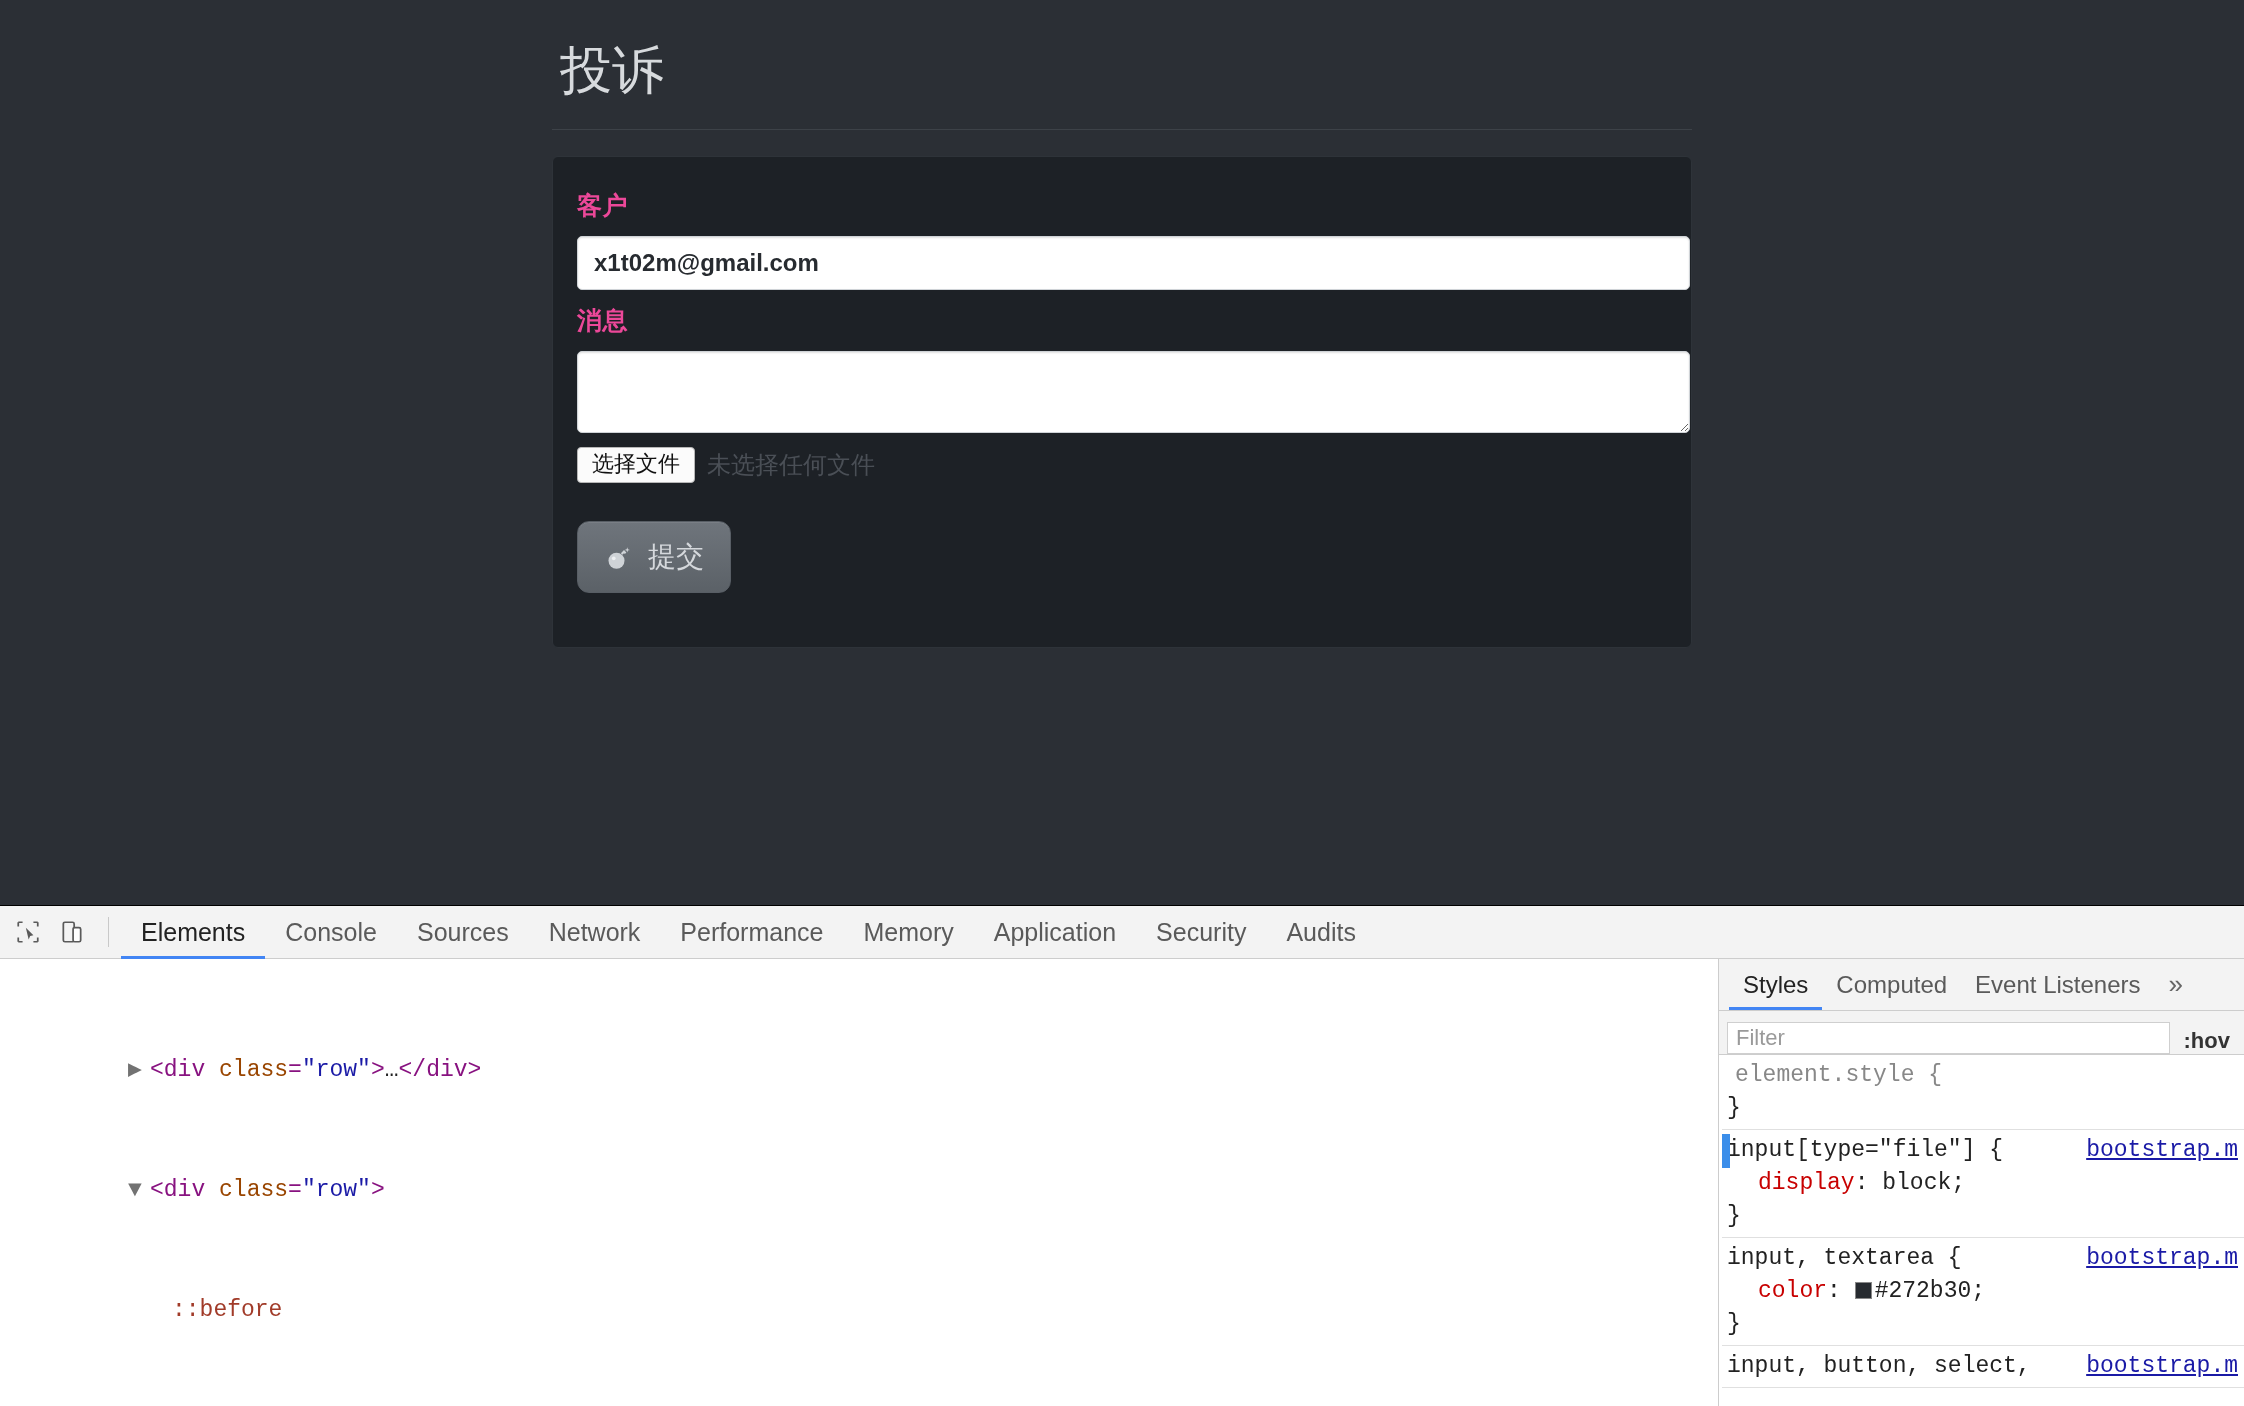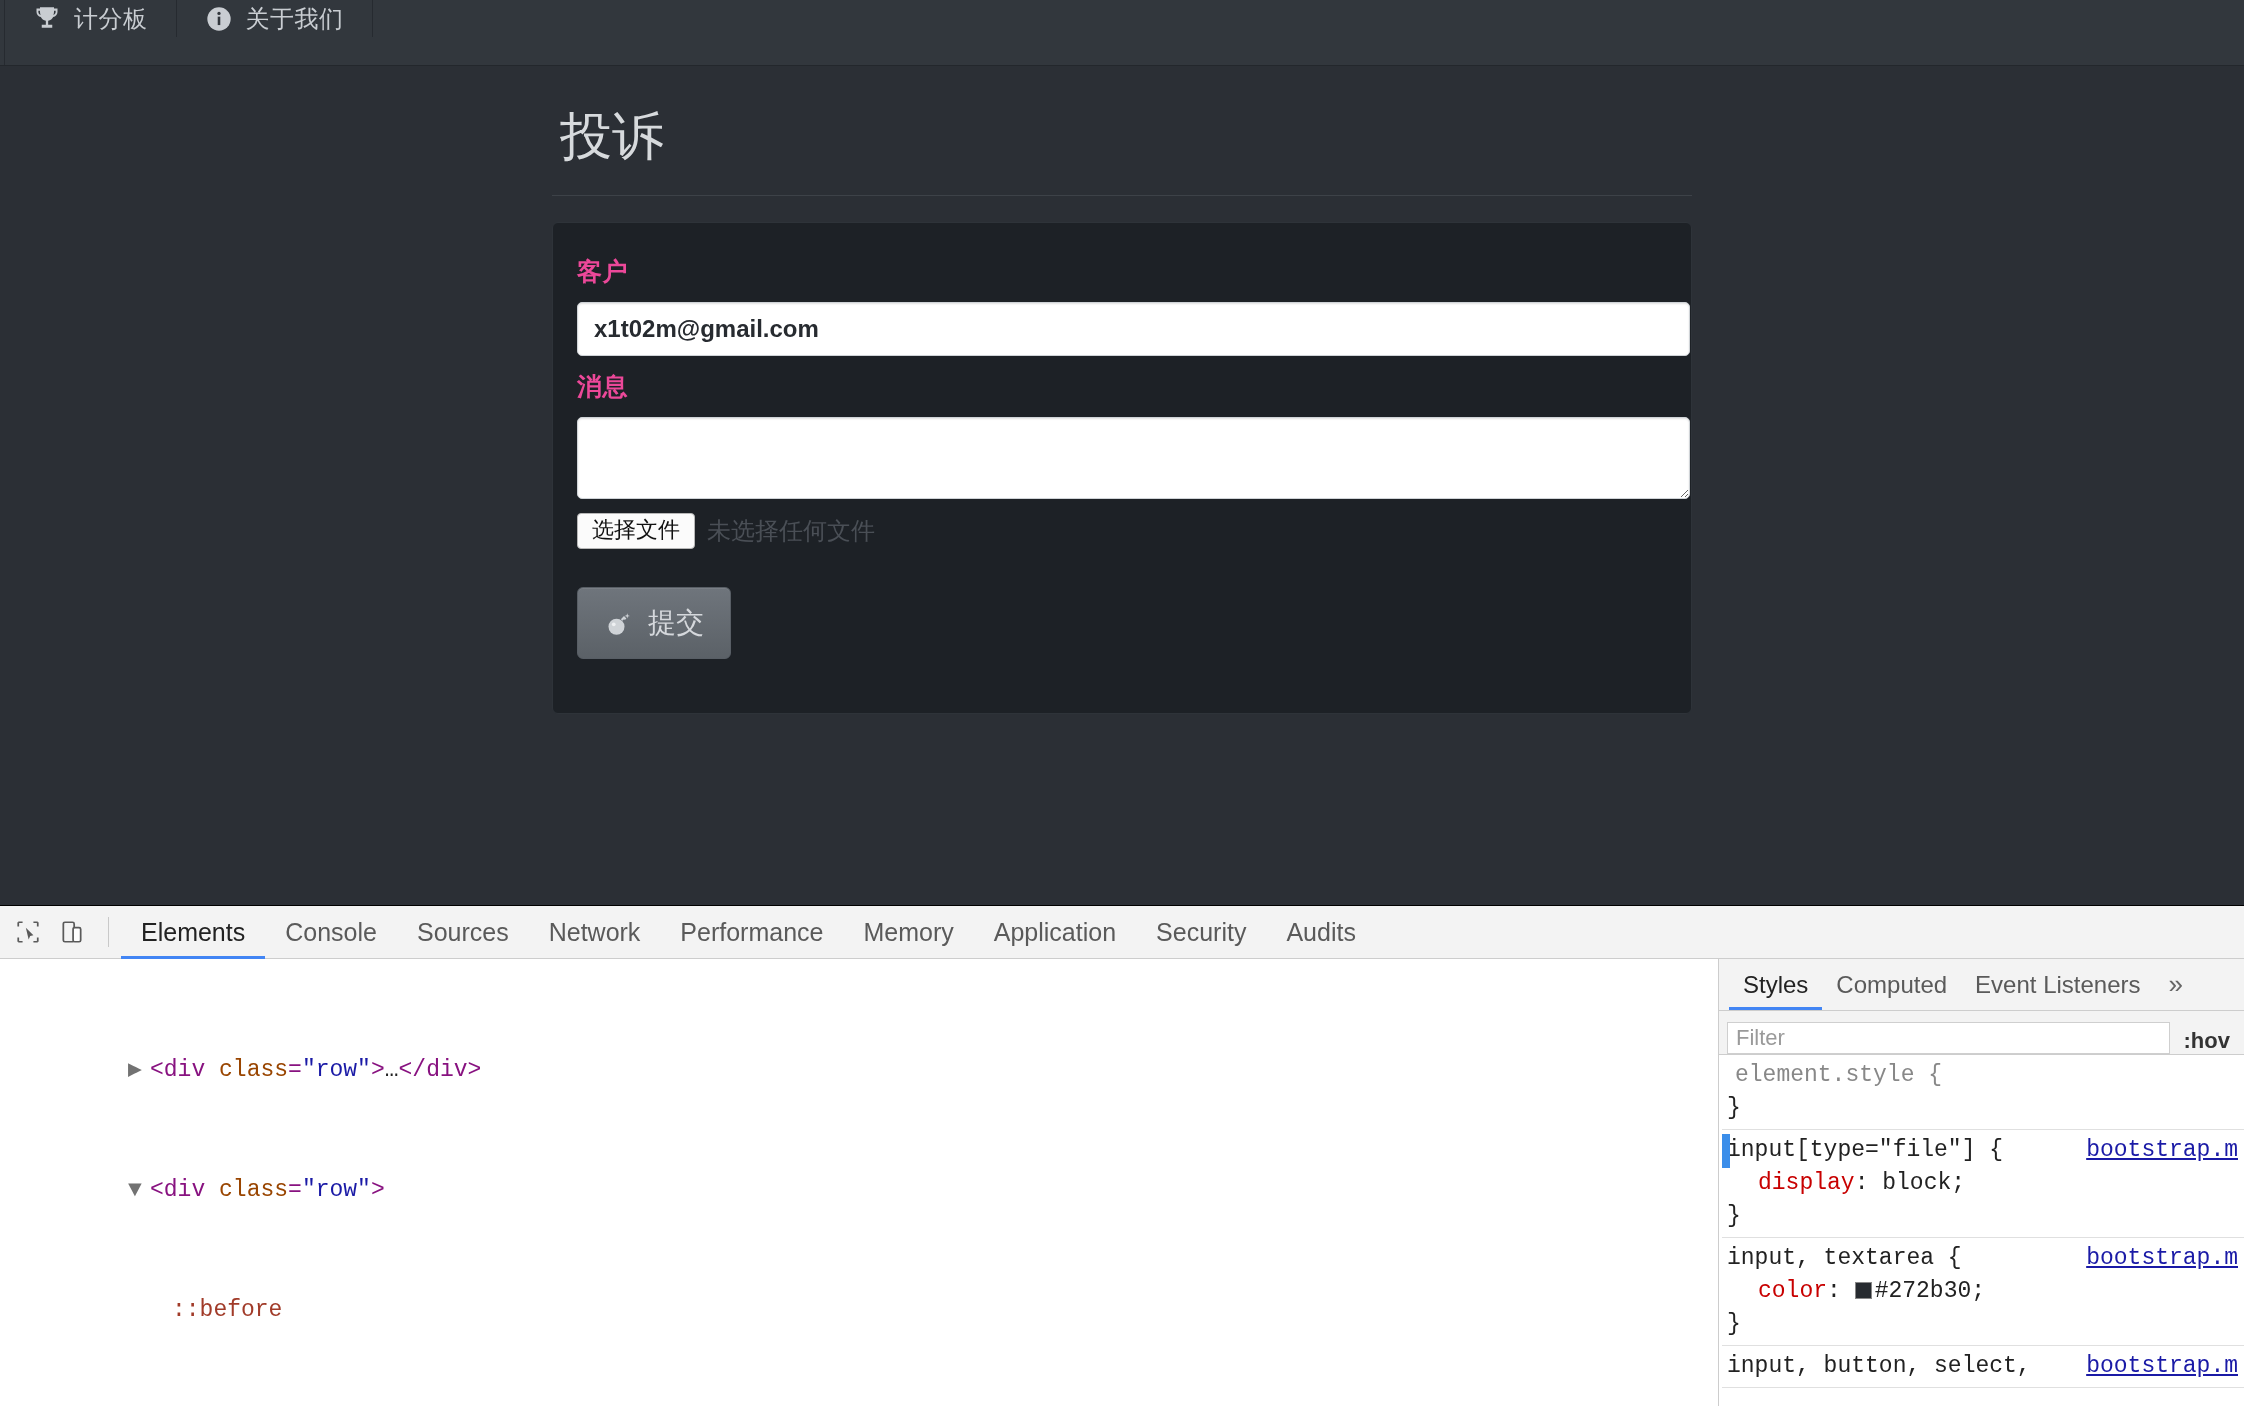--- a/index.html
+++ b/index.html
@@ -112,21 +112,21 @@
     font-family: "Liberation Sans", sans-serif;
     cursor: default;
   }
   .file-status { color: #4a4f56; font-size: 24px; }
 
   .submit-btn {
     margin-top: 38px;
     display: inline-flex; align-items: center; gap: 14px;
     background: linear-gradient(#6f757c, #5b6167);
     border: 1px solid #585e65;
-    border-radius: 6px;
+    border-radius: 12px;
     color: #d5d8dc;
     font-size: 28px;
     padding: 16px 26px;
     font-family: "Liberation Sans", sans-serif;
     cursor: pointer;
     box-shadow: 0 1px 0 rgba(255,255,255,.08) inset;
   }
   .submit-btn .bomb { width: 30px; height: 30px; display:inline-block; }
 
   
@@ -311,43 +311,20 @@
     background: #3b8eea;
   }
 </style>
 </head>
 <body>
 
 <div id="root">
 
   <div class="app">
 
-    <div class="navbar">
-      <div class="nav-left-stub"></div>
-
-      <div class="nav-item">
-        <span class="ico">
-          <svg width="28" height="28" viewBox="0 0 24 24" fill="#c9cdd2">
-            <path d="M18 3h3v3c0 2.2-1.6 4-3.7 4.3C16.6 12 15 13.2 13 13.6V17h3.5v2.5h-9V17H11v-3.4C9 13.2 7.4 12 6.7 10.3 4.6 10 3 8.2 3 6V3h3V2h12v1zM6 5H4.6v1c0 1.2.8 2.2 1.9 2.5C6.2 7.7 6 6.8 6 6V5zm13.4 0H18v1c0 .8-.2 1.7-.5 2.5C18.6 8.2 19.4 7.2 19.4 6V5z"></path>
-          </svg>
-        </span>
-        <span>计分板</span>
-      </div>
-
-      <div class="nav-item">
-        <span class="ico">
-          <svg width="28" height="28" viewBox="0 0 24 24">
-            <circle cx="12" cy="12" r="10" fill="#c9cdd2"></circle>
-            <rect x="10.9" y="10" width="2.2" height="7.2" fill="#32373d"></rect>
-            <circle cx="12" cy="7.2" r="1.4" fill="#32373d"></circle>
-          </svg>
-        </span>
-        <span>关于我们</span>
-      </div>
-    </div>
 
     <div class="page">
       <div class="page-head">
         <h1 class="page-title">投诉</h1>
         <div class="title-rule"></div>
       </div>
 
       <form class="well">
 
         <div class="form-group">

